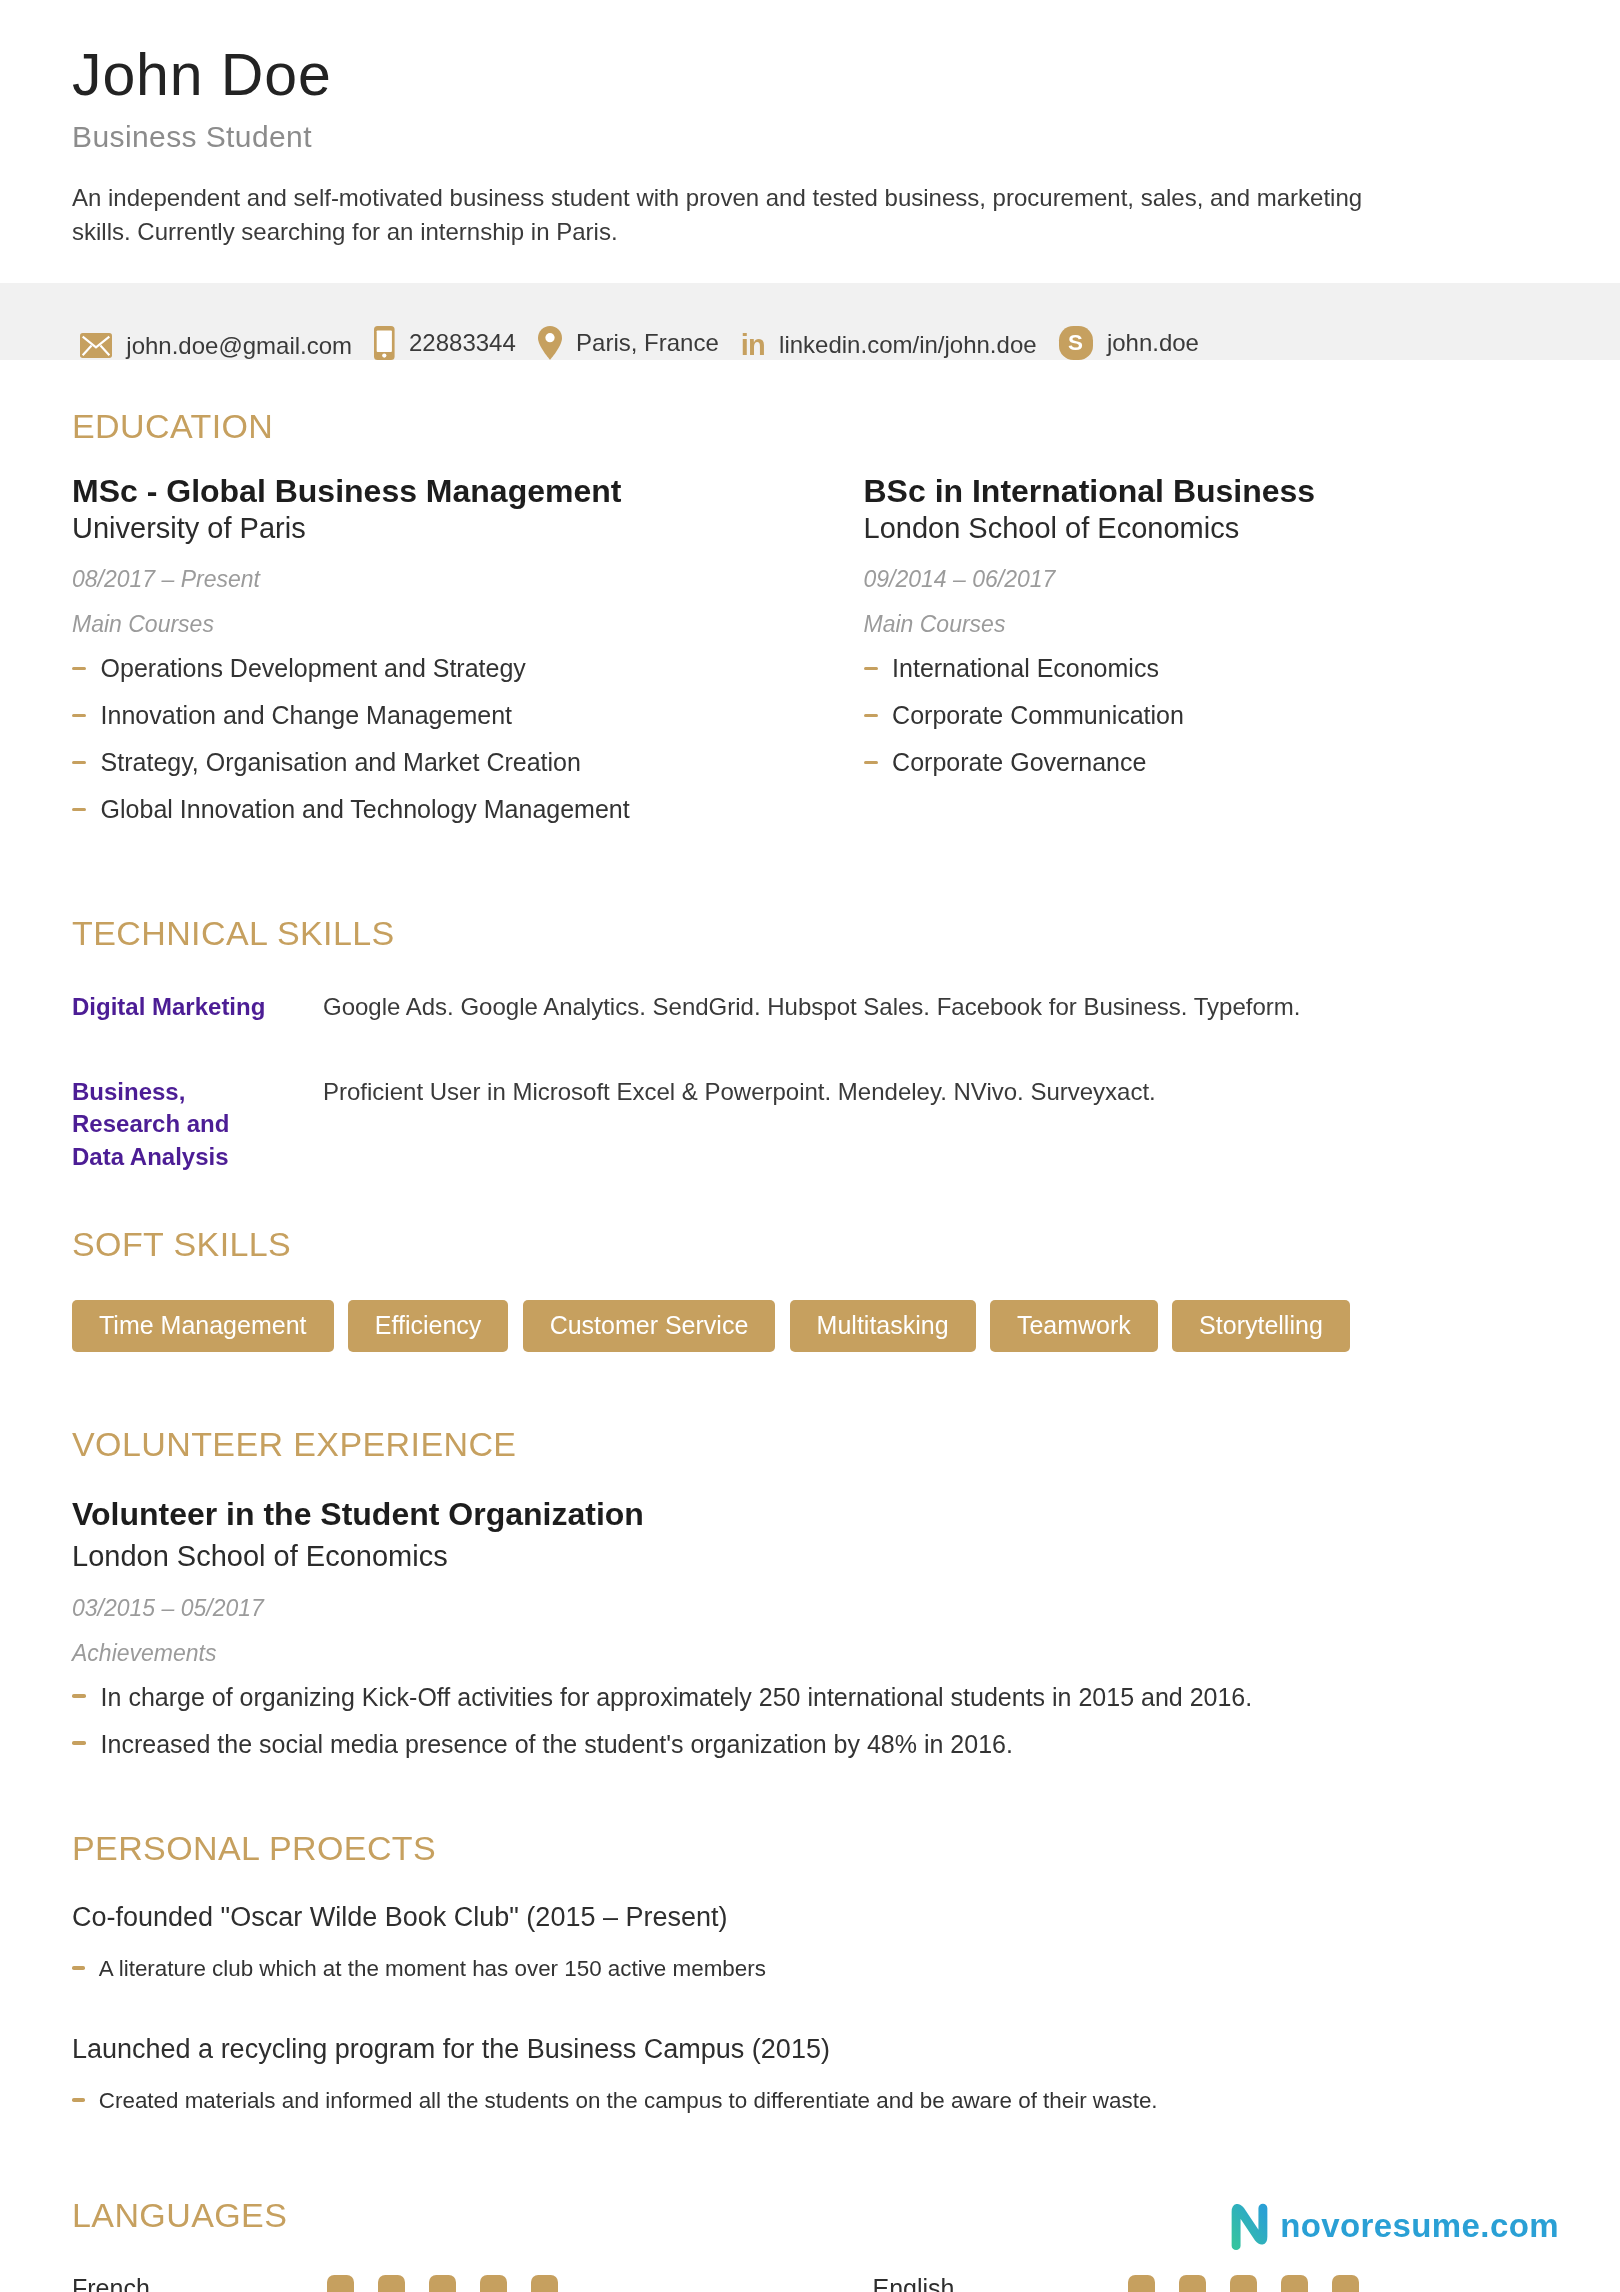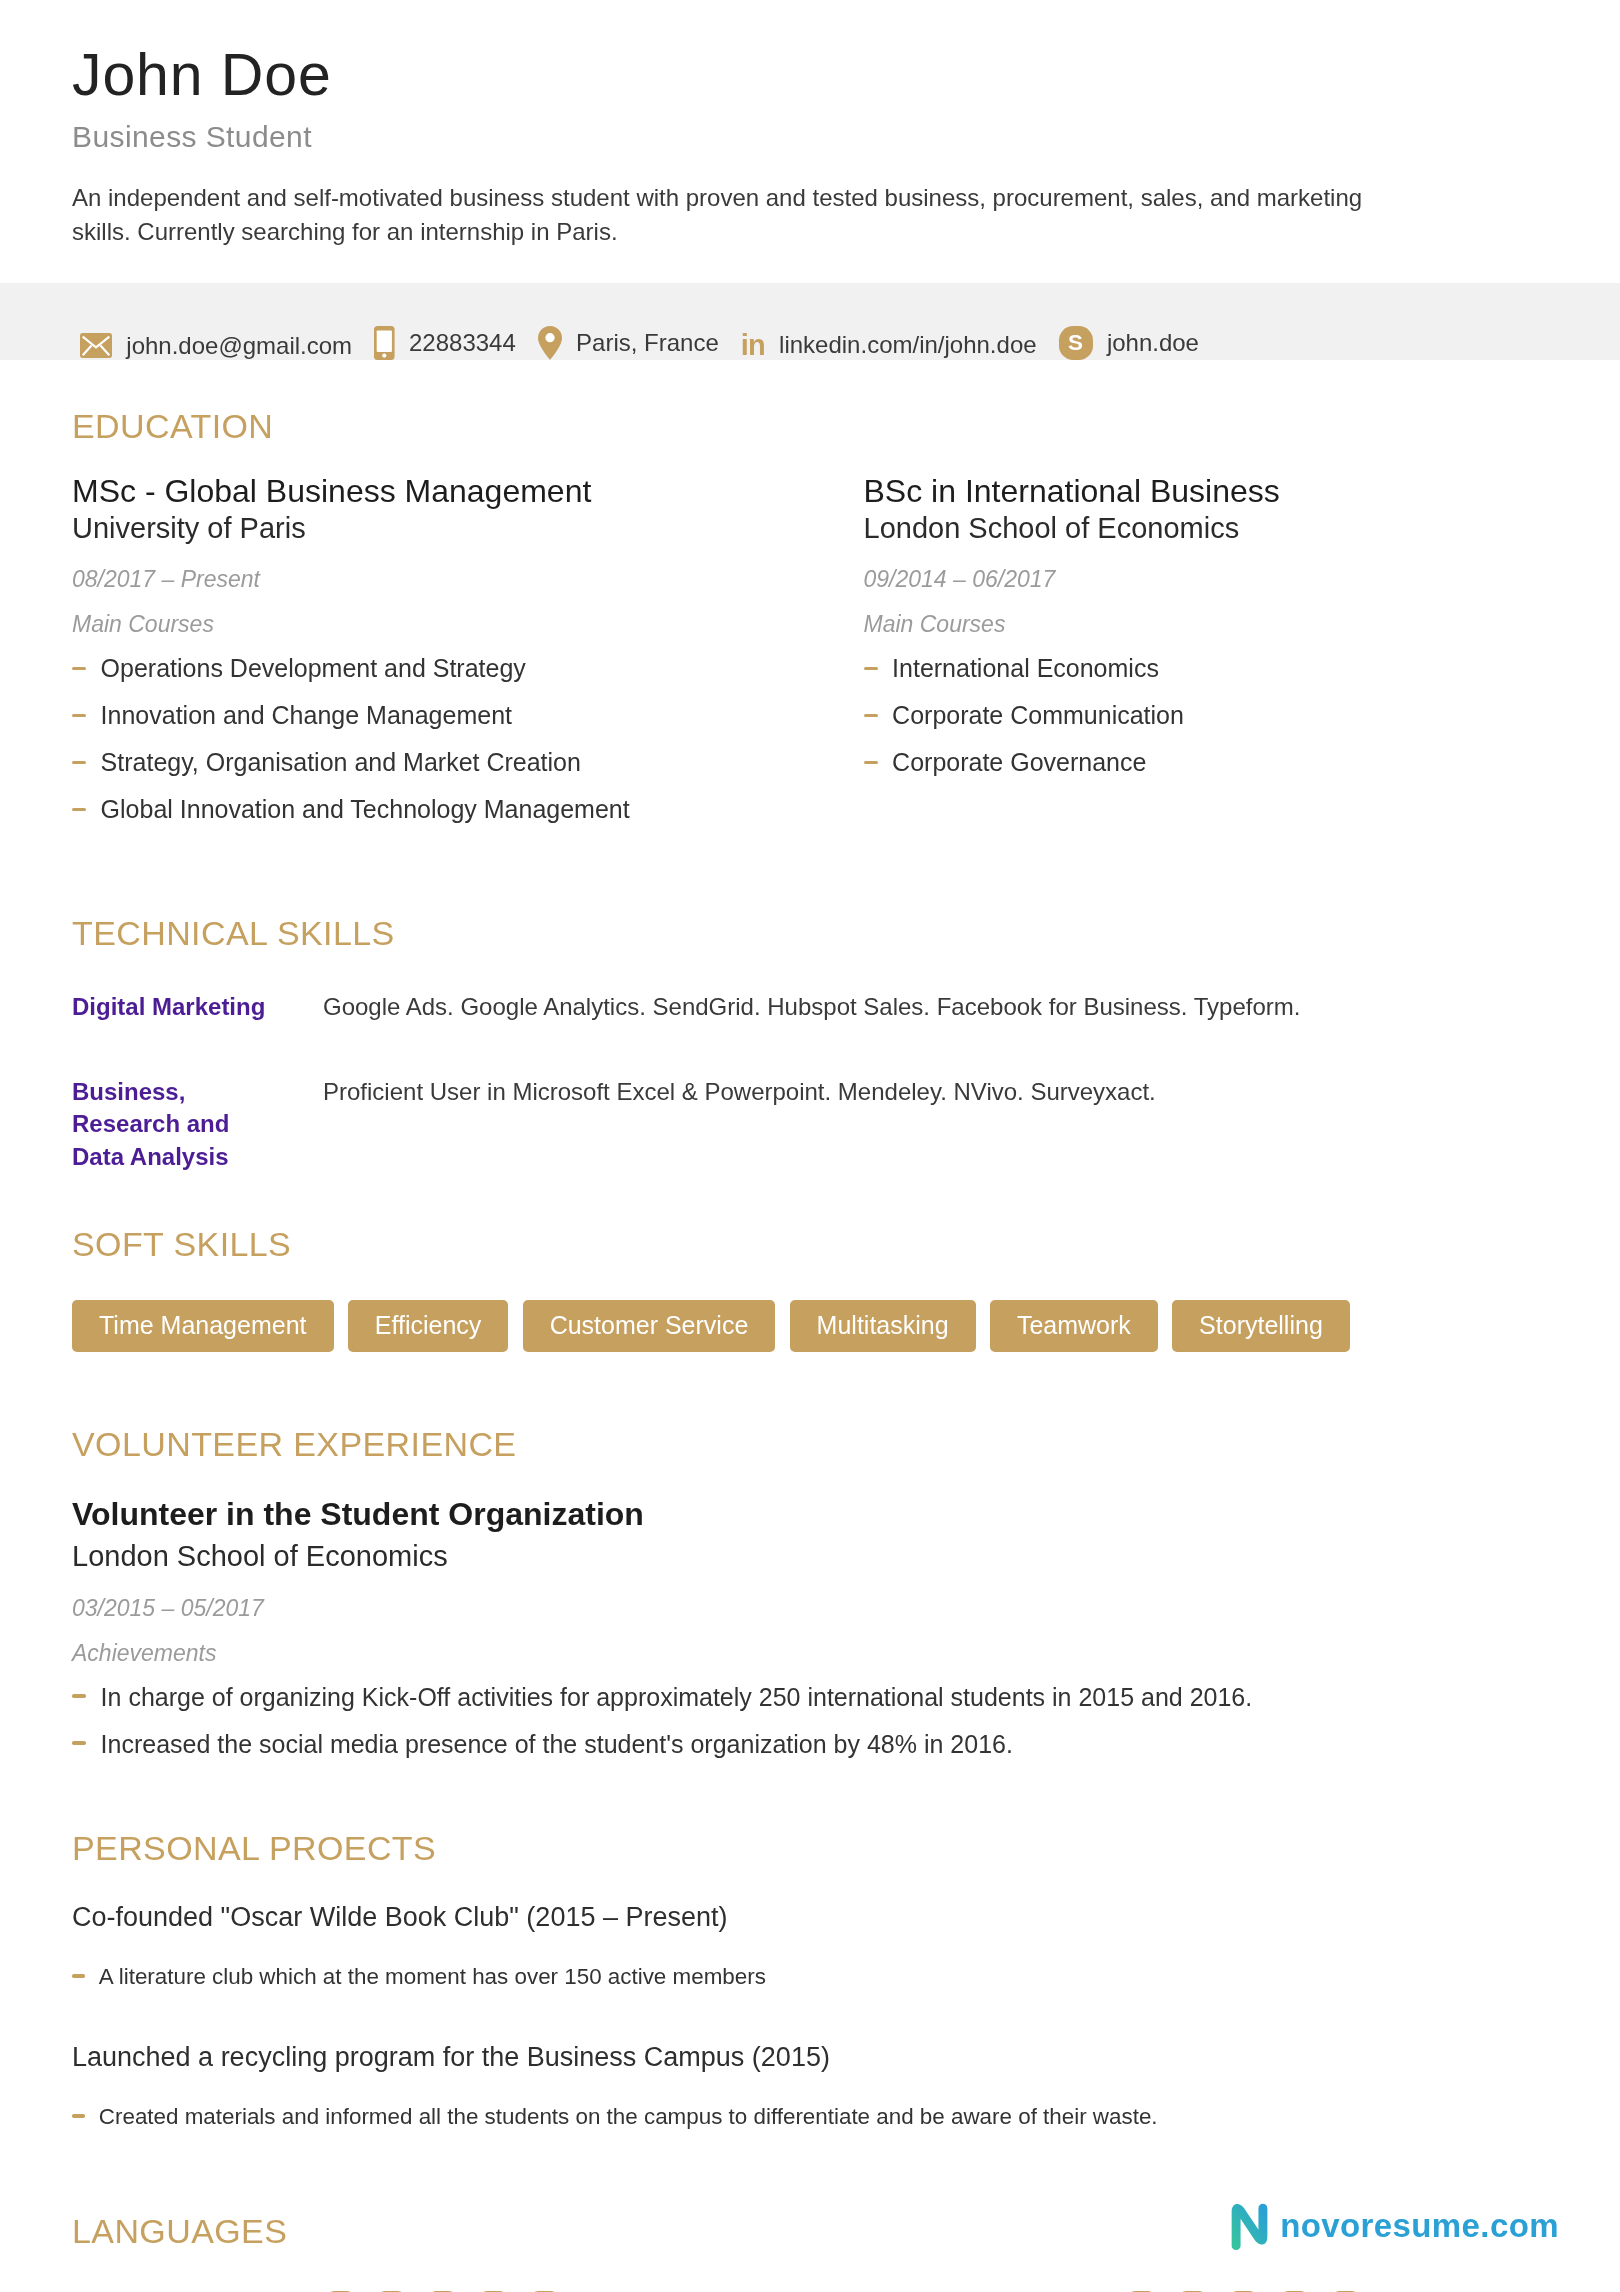--- a/index.html
+++ b/index.html
@@ -66,21 +66,21 @@
     color: #c6a05f;
     letter-spacing: 0.4px;
   }
   .sec-education { margin-top: 47px; }
   .edu-grid {
     margin-top: 27px;
     display: grid;
     grid-template-columns: 1fr 1fr;
     column-gap: 107px;
   }
-  .degree { font-size: 32px; font-weight: 400; color: #1d1d1d; }
+  .degree { font-size: 32px; font-weight: 700; color: #1d1d1d; }
   .school { margin-top: 2px; font-size: 29px; font-weight: 400; color: #2b2b2b; }
   .muted-italic { font-style: italic; color: #9b9b9b; font-size: 23px; }
   .dates { margin-top: 21.5px; }
   .courses-label { margin-top: 18px; }
   ul.blist { list-style: none; margin-top: 16px; }
   ul.blist li { display: flex; align-items: flex-start; margin-bottom: 18px; font-size: 25px; color: #333333; }
   .dash {
     flex: none; width: 14.3px; height: 3.6px; border-radius: 1.8px;
     background: #c6a05f; margin: 12.5px 14.3px 0 0;
   }
@@ -107,21 +107,21 @@
   .vol-org { margin-top: 7.2px; font-size: 29px; color: #2b2b2b; }
   .vol-bullets { margin-top: 18px; }
   .vol-bullets li { font-size: 24px; margin-bottom: 21.5px; }
   .vol-bullets .dash { margin-top: 11.6px; }
 
   
   .sec-projects { margin-top: 70px; }
   .project { margin-top: 34px; }
   .project + .project { margin-top: 52px; }
   .project-title { font-size: 27px; color: #2e2e2e; }
-  .project ul.blist { margin-top: 31px; }
+  .project ul.blist { margin-top: 23px; }
   .project ul.blist li { font-size: 22.4px; margin-bottom: 0; }
   .project .dash { margin-top: 10.7px; width: 12.5px; }
 
   
   .sec-languages { margin-top: 82px; }
   .lang-grid {
     margin-top: 39px;
     display: grid;
     grid-template-columns: 1fr 1fr;
     column-gap: 125px;

